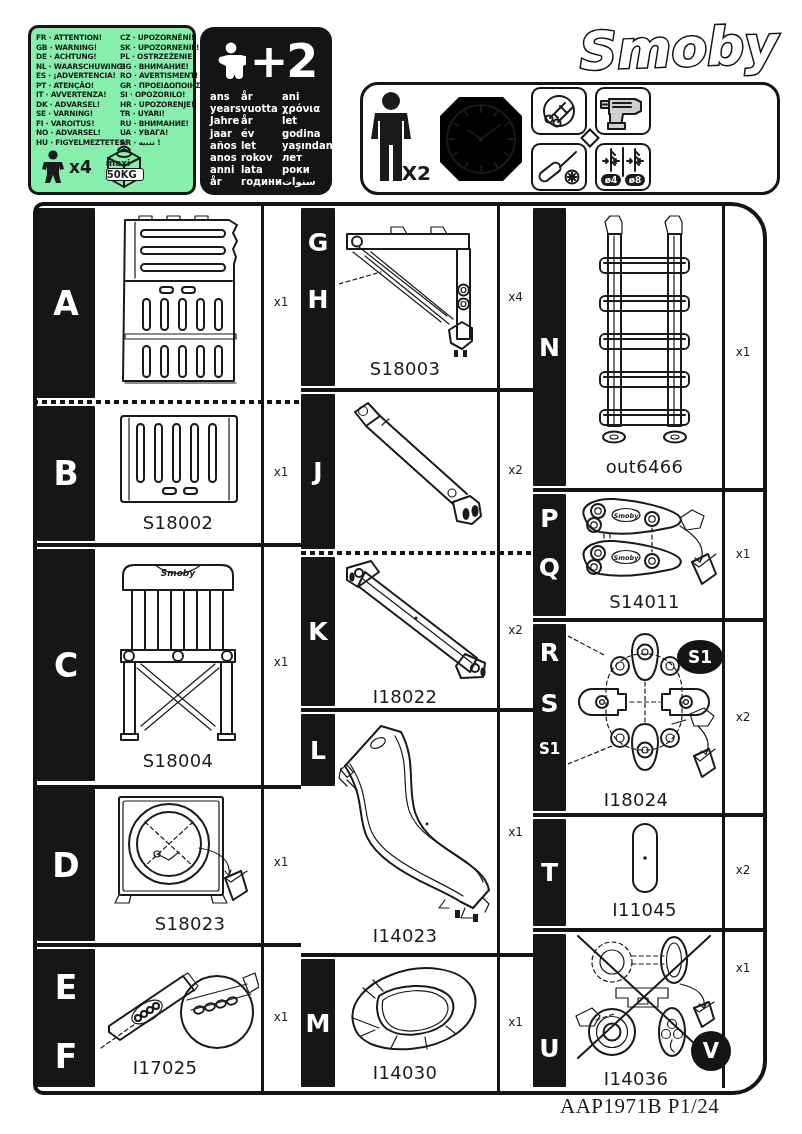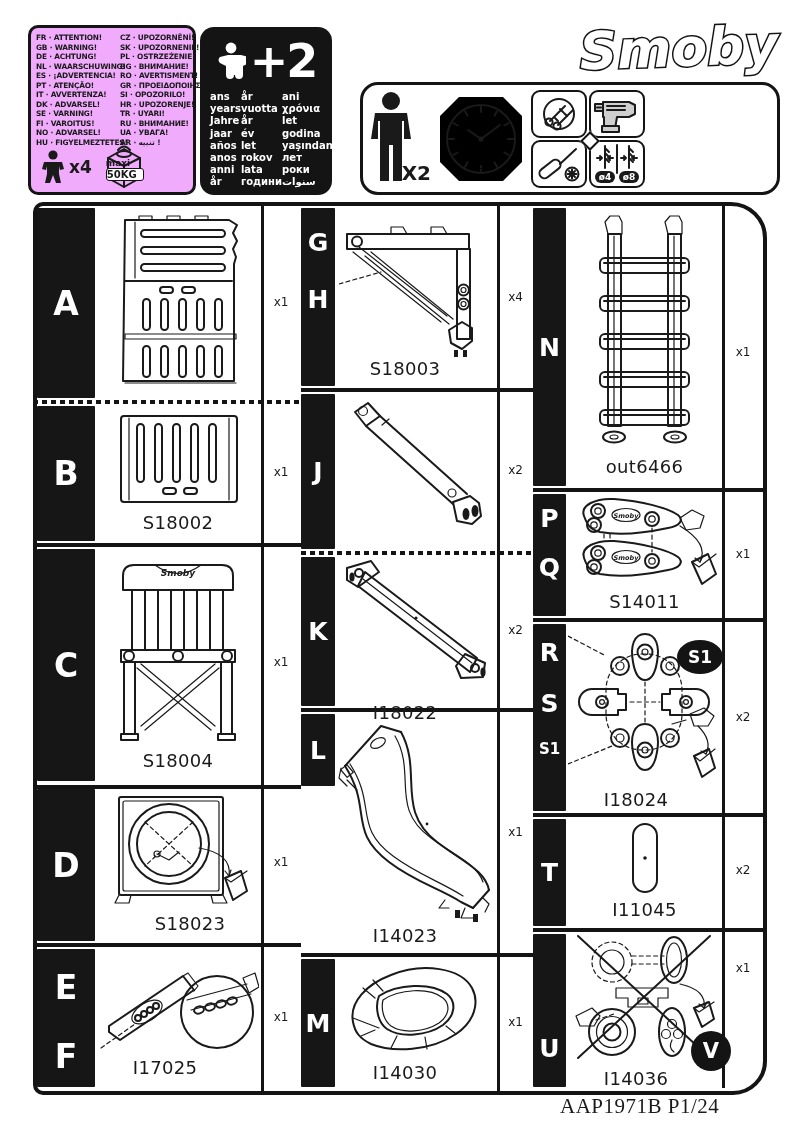--- a/index.html
+++ b/index.html
@@ -1,21 +1,21 @@
 <!DOCTYPE html>
 <html><head>
 <meta charset="utf-8">
 <style>
   html,body{margin:0;padding:0;background:#fff}
   .stage{position:relative;width:802px;height:1134px;background:#fff;overflow:hidden;
          font-family:"DejaVu Sans","Liberation Sans",sans-serif;color:#1a1a1a}
   .abs{position:absolute}
 
   
-  .warning-box{left:28px;top:25px;width:168px;height:170px;border:3px solid #141414;border-radius:10px;box-sizing:border-box;background:#f0abfc}
+  .warning-box{left:28px;top:25px;width:168px;height:170px;border:3px solid #141414;border-radius:10px;box-sizing:border-box;background:#86efac}
   .warn-cols{display:flex;padding:5px 2px 0 5px}
   .warn-col{display:flex;flex-direction:column}
   .warn-col.c1{width:84px}
   .warn-col.c2{width:76px}
   .warn-row{font-size:7.4px;font-weight:700;line-height:9.55px;white-space:nowrap;letter-spacing:-0.2px}
   .warn-bottom{position:absolute;left:10px;bottom:3px;display:flex;align-items:center;gap:4px}
   .x4-label{font-size:17px;font-weight:700}
   .weight-wrap{position:relative;width:56px;height:44px}
   .weight-txt{position:absolute;left:10px;top:13px;width:38px;text-align:left}
   .weight-txt .l1{display:block;font-size:9px;font-weight:700;line-height:10px}
@@ -33,21 +33,21 @@
   .age-word{font-size:10px;font-weight:700;line-height:12.2px;white-space:nowrap}
 
   
   .brand{left:568px;top:12px;width:222px;height:78px}
 
   
   .tools-box{left:360px;top:82px;width:420px;height:113px;border:3.5px solid #141414;border-radius:18px;box-sizing:border-box;background:#fff;display:flex;align-items:center;padding:4px 6px;gap:4px}
   .tb-person{position:relative;width:62px;height:96px;flex:none}
   .tb-x2{position:absolute;right:0;bottom:2px;font-size:20px;font-weight:800}
   .tb-clock{width:92px;height:96px;flex:none}
-  .tb-grid{display:grid;grid-template-columns:56px 56px;grid-template-rows:48px 48px;gap:2px;flex:none;position:relative}
+  .tb-grid{display:grid;grid-template-columns:56px 56px;grid-template-rows:48px 48px;gap:8px;flex:none;position:relative}
   .tool-cell{border:2.5px solid #141414;border-radius:9px;display:flex;align-items:center;justify-content:center;background:#fff}
   .tb-diamond{position:absolute;left:52px;top:44px;width:10px;height:10px;background:#fff;border:2px solid #141414;transform:rotate(45deg)}
   .tb-text{font-size:8.6px;line-height:11.4px;padding-left:6px;white-space:nowrap}
 
   
   .parts-table{left:33px;top:202px;width:734px;height:893px;border:4px solid #141414;border-radius:10px 36px 34px 10px;box-sizing:border-box;background:#fff}
   .tin{position:absolute;left:-4px;top:-4px;width:734px;height:893px}
   .lst{position:absolute;background:#161616;display:flex;flex-direction:column;align-items:center;border-radius:1px}
   .letter{color:#fff;font-weight:800;font-size:25px;line-height:1}
   .letter.big{font-size:33px}
@@ -347,21 +347,21 @@
     <div class="qty" style="left:692px;top:338px;width:36px;height:28px">x1</div>
     <div class="qty" style="left:692px;top:501px;width:36px;height:28px">x2</div>
     <div class="qty" style="left:692px;top:654px;width:36px;height:28px">x2</div>
     <div class="qty" style="left:692px;top:752px;width:36px;height:28px">x1</div>
 
     <div class="code" style="left:62px;top:310px;width:166px">S18002</div>
     <div class="code" style="left:62px;top:548px;width:166px">S18004</div>
     <div class="code" style="left:72px;top:711px;width:170px">S18023</div>
     <div class="code" style="left:62px;top:855px;width:140px">I17025</div>
     <div class="code" style="left:302px;top:156px;width:140px">S18003</div>
-    <div class="code" style="left:302px;top:500px;width:140px">I18022</div>
+    <div class="code" style="left:302px;top:484px;width:140px">I18022</div>
     <div class="code" style="left:302px;top:723px;width:140px">I14023</div>
     <div class="code" style="left:302px;top:860px;width:140px">I14030</div>
     <div class="code" style="left:533px;top:254px;width:157px">out6466</div>
     <div class="code" style="left:533px;top:389px;width:157px">S14011</div>
     <div class="code" style="left:533px;top:587px;width:140px">I18024</div>
     <div class="code" style="left:533px;top:697px;width:157px">I11045</div>
     <div class="code" style="left:533px;top:866px;width:140px">I14036</div>
 
     <div class="art" style="left:66px;top:8px;width:158px;height:186px">
       <svg viewBox="0 0 158 186" class="part">

